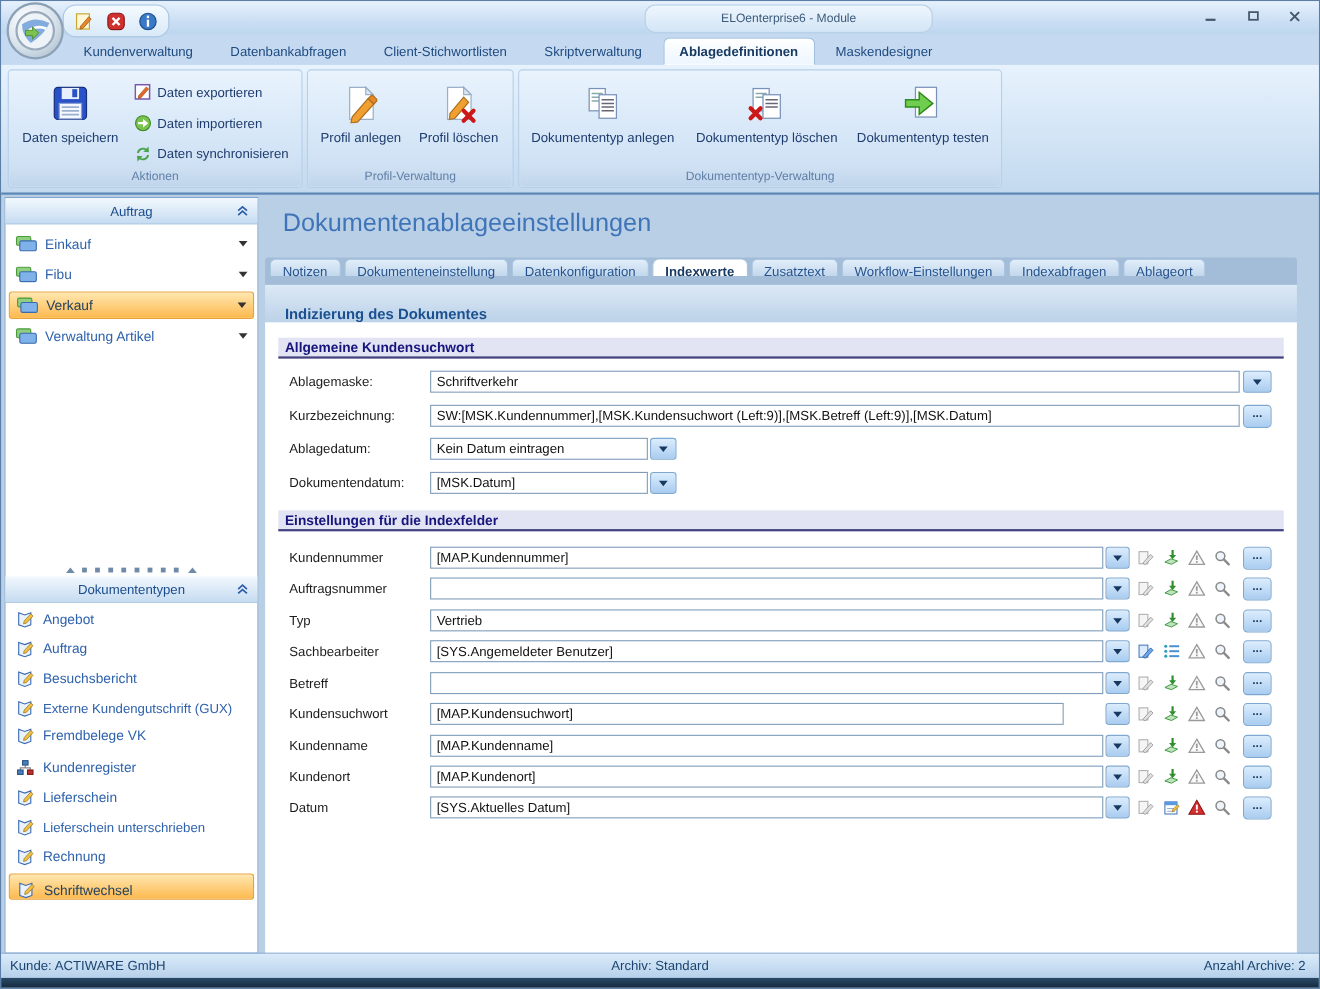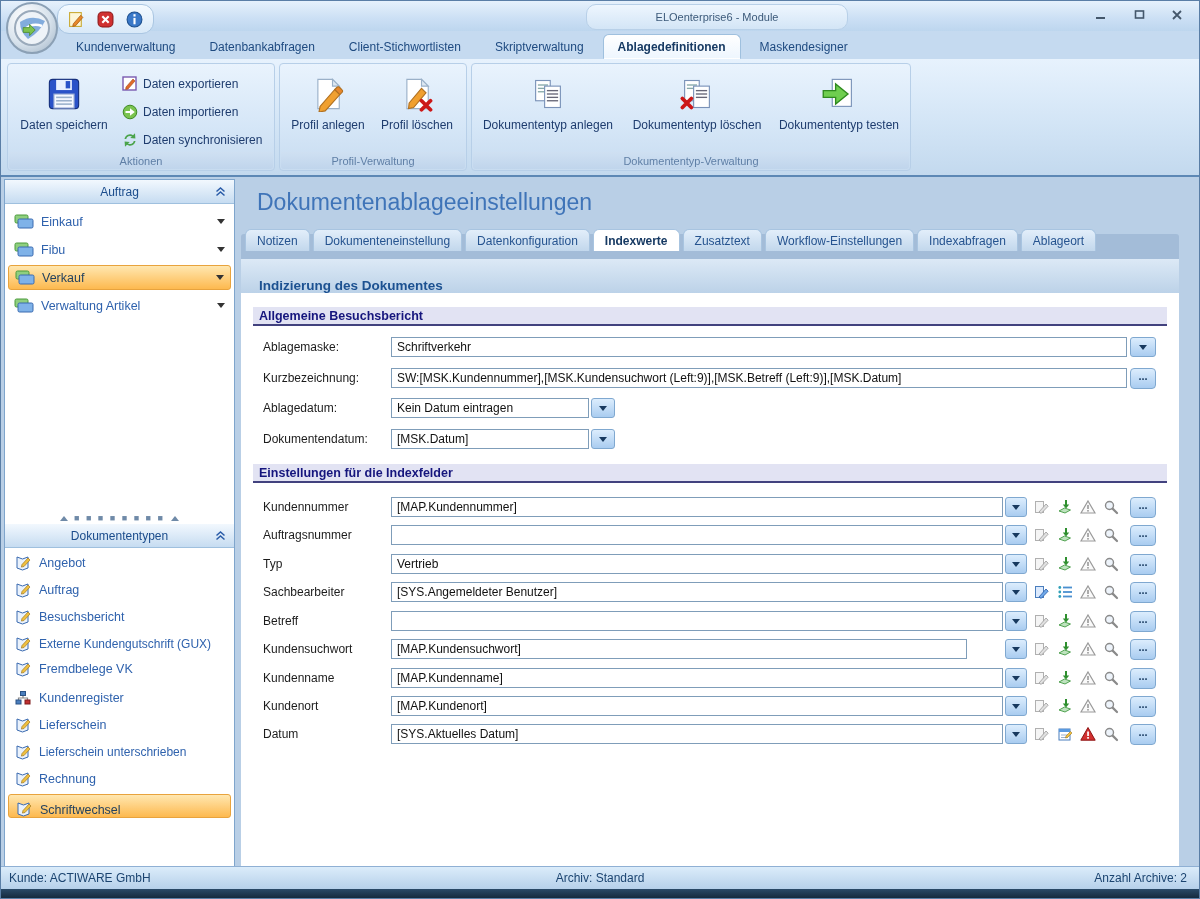--- a/index.html
+++ b/index.html
@@ -55,21 +55,21 @@
   .sitem .darr{margin-left:auto;width:0;height:0;border-left:4px solid transparent;
     border-right:4px solid transparent;border-top:5px solid #333;}
   .splitter{position:absolute;left:0;right:0;height:8px;display:flex;align-items:center;
     justify-content:center;gap:6px;color:#7f98b5;}
   .dots{letter-spacing:2px;font-size:9px;line-height:4px;color:#6f8aa8;}
   .tri-up{width:0;height:0;border-left:4px solid transparent;border-right:4px solid transparent;
     border-bottom:5px solid #6f8aa8;}
   .pagetitle{position:absolute;left:256px;top:188px;font-size:23px;color:#3f74b8;}
   .tabband{position:absolute;left:240px;top:233px;width:938px;height:25px;background:#a3bcd8;
     border-radius:3px 3px 0 0;}
-  .dtabs{position:absolute;left:244px;top:234px;display:flex;gap:3px;align-items:flex-end;height:16px;}
+  .dtabs{position:absolute;left:244px;top:234px;display:flex;gap:3px;height:16px;}
   .dtab{padding:4px 11px 3px;font-size:12px;color:#25538f;border-radius:6px 6px 0 0;
     background:linear-gradient(#e2eefa,#c2d7ec);border:1px solid #a8c4e0;border-bottom:none;}
   .dtab.active{background:#ffffff;color:#173a63;font-weight:bold;position:relative;z-index:2;}
   .subhead{position:absolute;left:240px;top:258px;width:938px;height:34px;
     background:linear-gradient(#dcE9f6,#bcd2e8);display:flex;align-items:flex-end;
     font-size:13.5px;font-weight:bold;color:#1c5191;padding-left:18px;box-sizing:border-box;}
   .content{position:absolute;left:240px;top:292px;width:938px;bottom:31px;background:#ffffff;}
 
   .sechdr{position:absolute;left:12px;width:914px;height:19px;background:#e2e3f3;
     border-bottom:2px solid #42427e;font-size:12.5px;font-weight:bold;color:#15157d;
@@ -403,21 +403,21 @@
     <div class="dtab">Indexabfragen</div>
     <div class="dtab">Ablageort</div>
   </div>
 
   <div class="subhead">
     <span>Indizierung des Dokumentes</span>
   </div>
 
   <div class="content">
 
-    <div class="sechdr" style="top:14px;">Allgemeine Besuchsbericht</div>
+    <div class="sechdr" style="top:14px;">Allgemeine Kundensuchwort</div>
 
     <span class="flabel" style="top:47px;">Ablagemaske:</span>
     <input class="ipt" style="left: 150px; top: 44px; width: 736px;" readonly="" value="Schriftverkehr">
     <div class="cbtn" style="left:889px;top:44px;width:26px;">
         <i></i>
       </div>
 
     <span class="flabel" style="top:78px;">Kurzbezeichnung:</span>
     <input class="ipt" style="left: 150px; top: 75px; width: 736px;" readonly="" value="SW:[MSK.Kundennummer],[MSK.Kundensuchwort (Left:9)],[MSK.Betreff (Left:9)],[MSK.Datum]">
     <div class="morebtn" style="left:889px;top:75px;">...</div>

